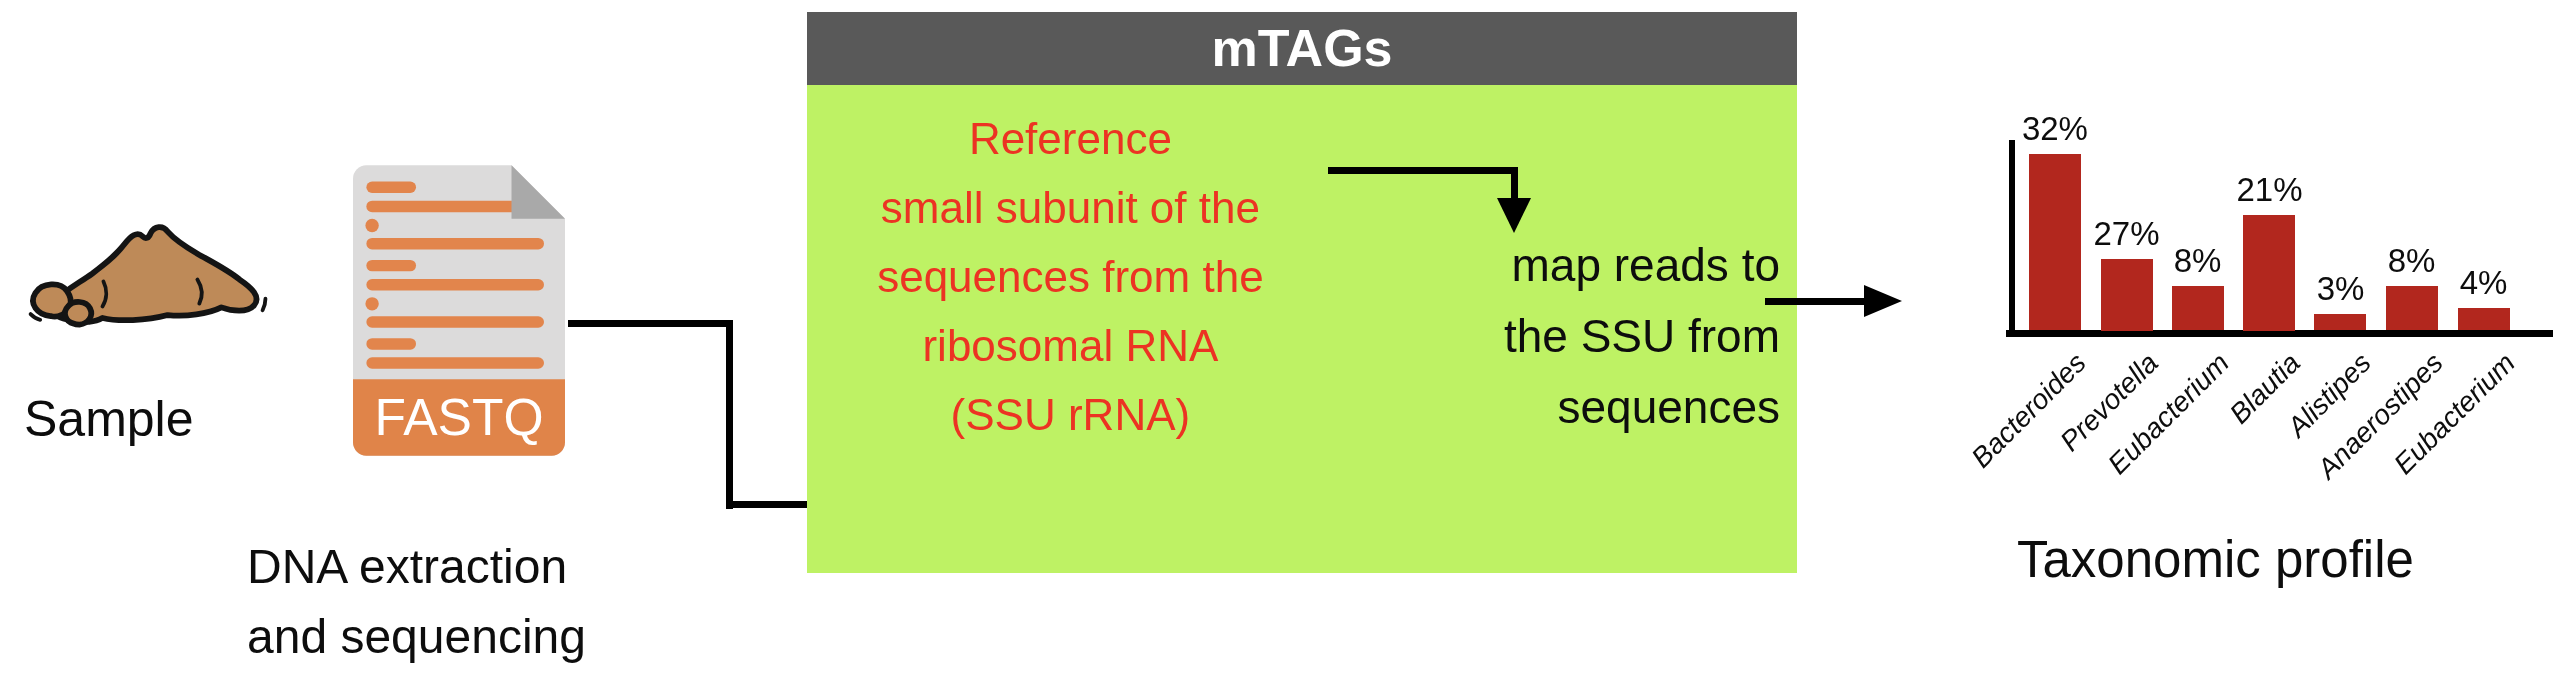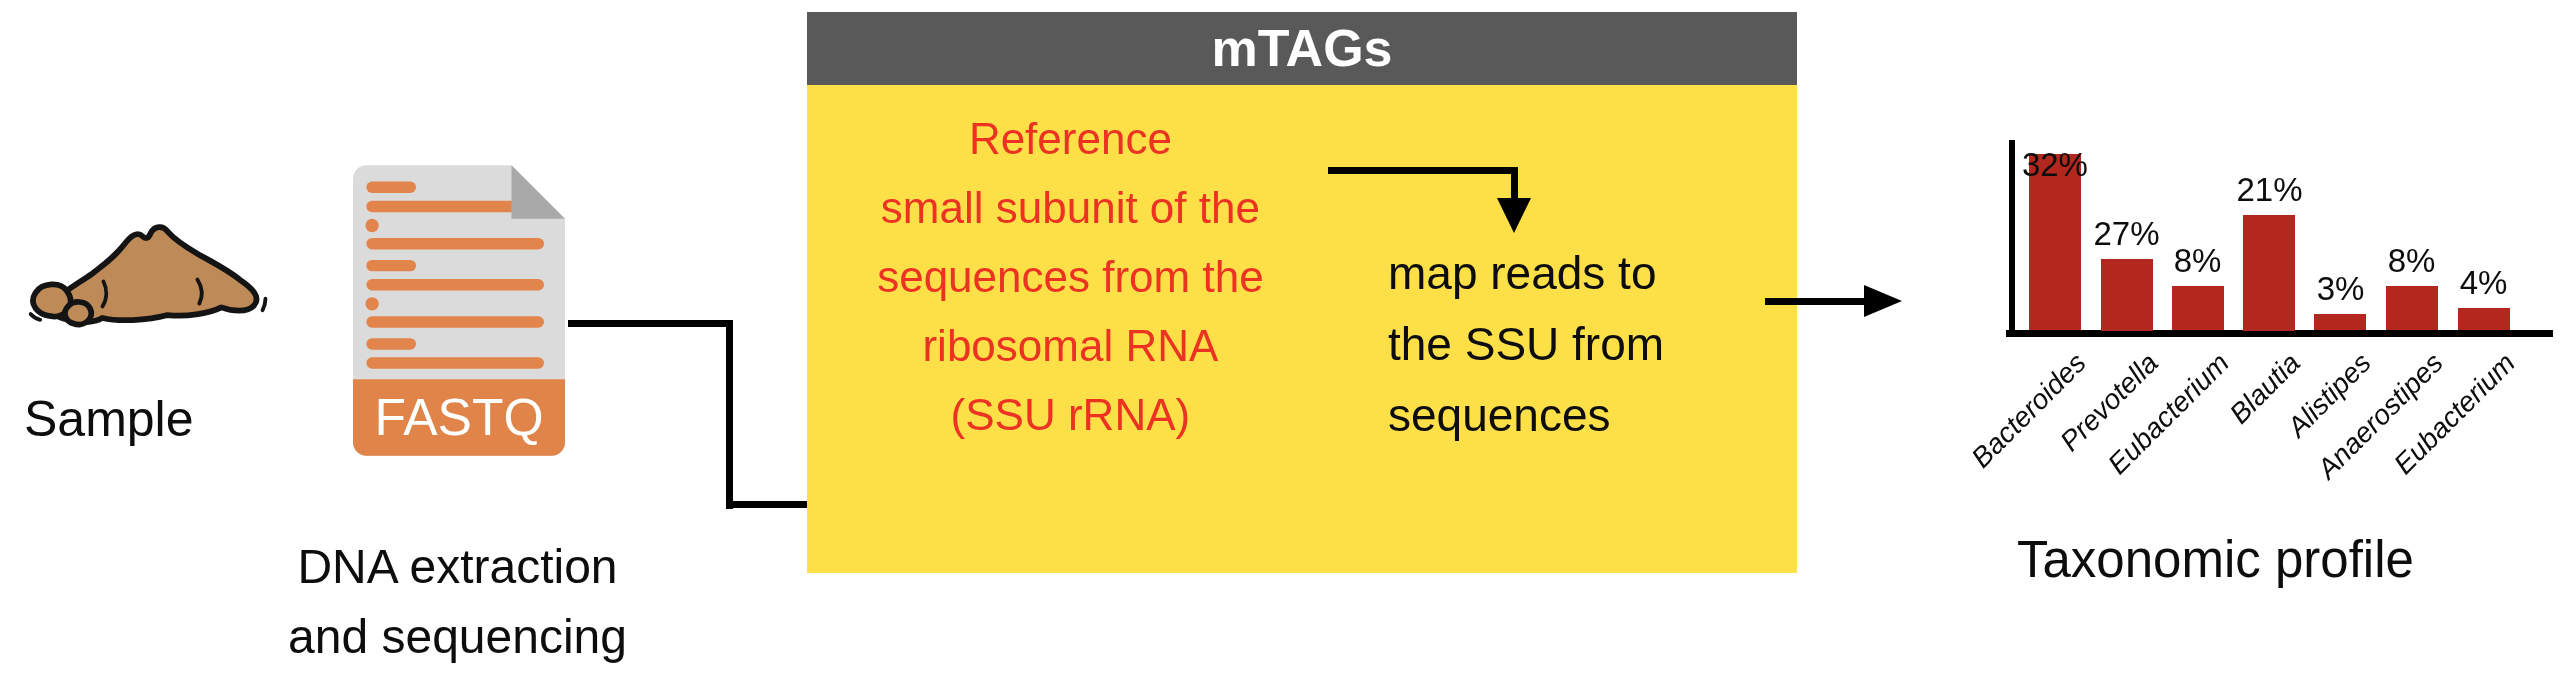--- a/index.html
+++ b/index.html
@@ -8,30 +8,30 @@
     font-family:"Liberation Sans", sans-serif; color:#0d0d0d; overflow:hidden;
   }
   .abs{position:absolute;}
   .line{position:absolute; background:#000000;}
   .txt{position:absolute; color:#0d0d0d;}
 
   
   .sample-label{left:24px; top:390px; width:232px; font-size:50px; }
 
   
-  .dna-caption{left:247px; top:532px; width:421px; font-size:48px; line-height:70px; text-align:center;}
+  .dna-caption{left:247px; top:532px; width:421px; font-size:48px; line-height:70px; }
 
   
-  .mtags-box{left:807px; top:11.5px; width:990px; height:561px; background:#fde047;}
+  .mtags-box{left:807px; top:11.5px; width:990px; height:561px; background:#bef264;}
   .mtags-header{position:absolute; left:0; top:0; width:100%; height:73px; background:#595959;
     color:#ffffff; font-size:52px; font-weight:bold; text-align:center; line-height:73px;}
   .ref-text{position:absolute; left:14.4px; top:92px; width:498px; color:#EC3323;
     font-size:44px; font-weight:normal; line-height:69px; text-align:center;}
-  .map-text{position:absolute; left:581px; top:226px; width:392px; color:#0d0d0d;
-    font-size:46px; line-height:71px; text-align:left;}
+  .map-text{position:absolute; left:581px; top:218px; width:392px; color:#0d0d0d;
+    font-size:46px; line-height:71px; text-align:right;}
 
   
   .arrowhead-up{position:absolute; width:0; height:0;
     border-left:17px solid transparent; border-right:17px solid transparent; border-bottom:35px solid #000;}
   .arrowhead-down{position:absolute; width:0; height:0;
     border-left:17px solid transparent; border-right:17px solid transparent; border-top:35px solid #000;}
   .arrowhead-right{position:absolute; width:0; height:0;
     border-top:16.3px solid transparent; border-bottom:16.3px solid transparent; border-left:38px solid #000;}
 
   
@@ -117,21 +117,21 @@
   <div class="arrowhead-down" style="left:1497px; top:198px;"></div>
 
   <div class="line" style="left:1765px; top:298px; width:100px; height:6.7px;"></div>
   <div class="arrowhead-right" style="left:1864px; top:285px;"></div>
 
   <div class="abs chart">
     <div class="line" style="left:2.9px; top:44px; width:5.7px; height:197px;"></div>
     <div class="line" style="left:0px; top:234px; width:547px; height:6.7px;"></div>
 
   <div class="bar" style="left: 23px; top: 58px; width: 52px; height: 176px; background: rgb(178, 39, 30);"></div>
-      <div class="pct" style="left: -8.6px; top: 14.4px; margin-top: 36px;">32%</div>
+      <div class="pct" style="left: -8.6px; top: 14.4px;">32%</div>
       <div class="cat" style="left: -156px; top: 251px;">Bacteroides</div>
       <div class="bar" style="left: 95px; top: 163px; width: 52px; height: 72px; background: rgb(178, 39, 30);"></div>
       <div class="pct" style="left: 63px; top: 119px;">27%</div>
       <div class="cat" style="left: -84px; top: 251px;">Prevotella</div>
       <div class="bar" style="left: 166px; top: 190px; width: 52px; height: 44px; background: rgb(178, 39, 30);"></div>
       <div class="pct" style="left: 134px; top: 146px;">8%</div>
       <div class="cat" style="left: -13.4px; top: 251px;">Eubacterium</div>
       <div class="bar" style="left: 237px; top: 119px; width: 52px; height: 116px; background: rgb(178, 39, 30);"></div>
       <div class="pct" style="left: 206px; top: 75px;">21%</div>
       <div class="cat" style="left: 58px; top: 251px;">Blautia</div>

